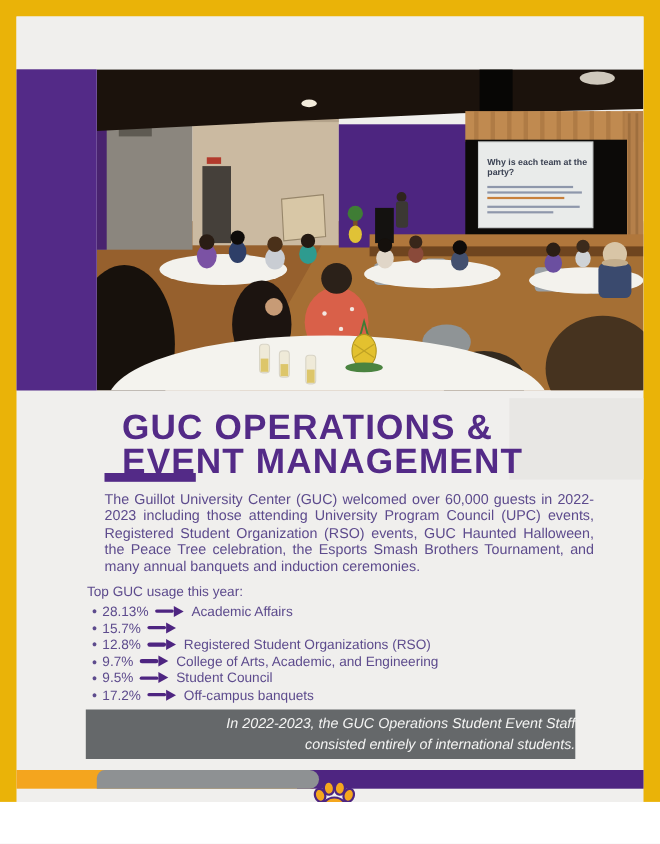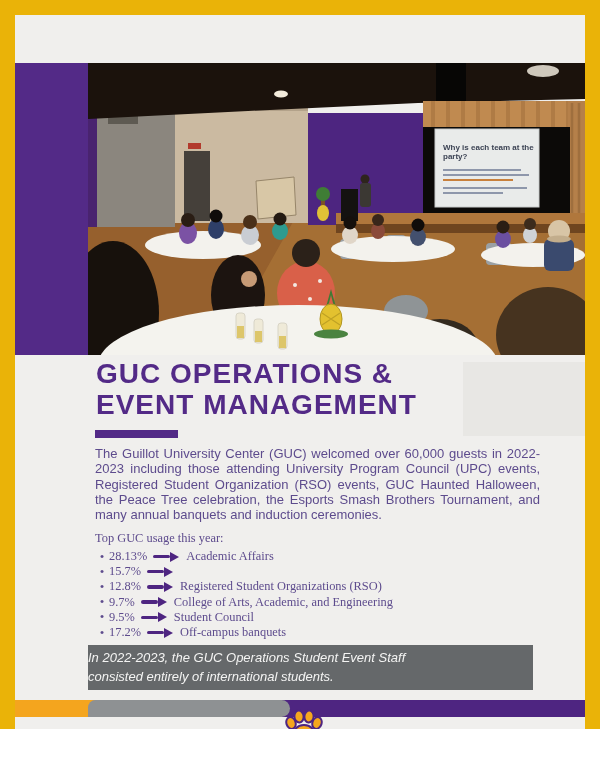--- a/index.html
+++ b/index.html
@@ -6,42 +6,42 @@
   .page{
     position:relative;width:600px;height:729px;margin:0 auto;overflow:hidden;
     background:#eab308;font-family:"Liberation Sans",sans-serif;
   }
   .content-bg{position:absolute;left:15px;top:15px;width:570px;height:730px;background:var(--bg_gray,#f0efed);}
   .top-banner{position:absolute;left:15px;top:15px;width:570px;height:48px;background:var(--bg_gray,#f0efed);}
   .photo-strip{position:absolute;left:15px;top:63px;width:73px;height:292px;background:var(--purple,#532a87);}
   .photo-frame{position:absolute;left:88px;top:63px;width:497px;height:292px;overflow:hidden;}
   .heading-shadow{position:absolute;left:463px;top:362px;width:122px;height:74px;background:var(--shadow_gray,#e8e7e4);}
   .page-title{
-    position:absolute;left:95px;top:357px;width:440px;margin:1px;
-    font-size:28px;line-height:31px;font-weight:bold;letter-spacing:1px;
+    position:absolute;left:95px;top:357px;width:440px;margin:16px;
+    font-size:32px;line-height:31px;font-weight:bold;letter-spacing:1px;
     color:var(--purple,#532a87);text-transform:uppercase;
   }
   .title-rule{position:absolute;left:95px;top:430px;width:83px;height:8px;background:var(--purple,#532a87);}
   .intro-text{
     position:absolute;left:95px;top:446px;width:445px;margin:0;
     font-size:13px;line-height:15.3px;text-align:justify;
     color:var(--text_purple,#5d4b8d);font-weight:500;
   }
-  .usage{position:absolute;left:95px;top:531px;width:460px;color:var(--text_purple,#5d4b8d);font-size:12.4px;font-weight:500;font-family:Liberation Serif, serif;}
+  .usage{position:absolute;left:79px;top:531px;width:460px;color:var(--text_purple,#5d4b8d);font-size:12.4px;font-weight:500;}
   .usage-title{margin:0 0 3px 0;}
   .usage-item{display:flex;align-items:center;height:15.2px;}
   .usage-bullet{width:14px;text-align:center;font-size:13px;}
   .usage-percent{margin-right:6px;}
   .usage-arrow{display:inline-flex;align-items:center;margin-right:7px;}
   .arrow-shaft{display:inline-block;width:17px;height:3.4px;background:var(--purple_deep,#4e2581);border-radius:2px;}
   .arrow-head{width:0;height:0;border-top:5.5px solid transparent;border-bottom:5.5px solid transparent;border-left:9px solid var(--purple_deep,#4e2581);}
   .callout{
-    position:absolute;left:88px;top:645px;width:445px;height:45px;
+    position:absolute;left:78px;top:645px;width:445px;height:45px;
     background:var(--box_gray,#65686a);
-    display:flex;flex-direction:column;align-items:flex-start;justify-content:center;
+    display:flex;flex-direction:column;align-items:flex-end;justify-content:center;
     font-style:italic;font-size:13px;line-height:18.5px;color:#f4f4f3;font-weight:500;
   }
   .band-orange{position:absolute;left:15px;top:700px;width:270px;height:17px;background:var(--gold,#f4a51e);}
   .band-purple{position:absolute;left:270px;top:700px;width:315px;height:17px;background:var(--purple_deep,#4e2581);}
   .band-capsule{position:absolute;left:88px;top:700px;width:202px;height:17px;background:var(--capsule_gray,#8e9193);border-radius:14px 16px 16px 0;}
   .paw{position:absolute;left:283px;top:708px;width:42px;height:44px;}
   .footer-link{
     position:absolute;left:95px;top:729px;
     font-size:12.5px;font-weight:600;color:var(--purple,#532a87);
     text-decoration:underline;text-underline-offset:2px;

